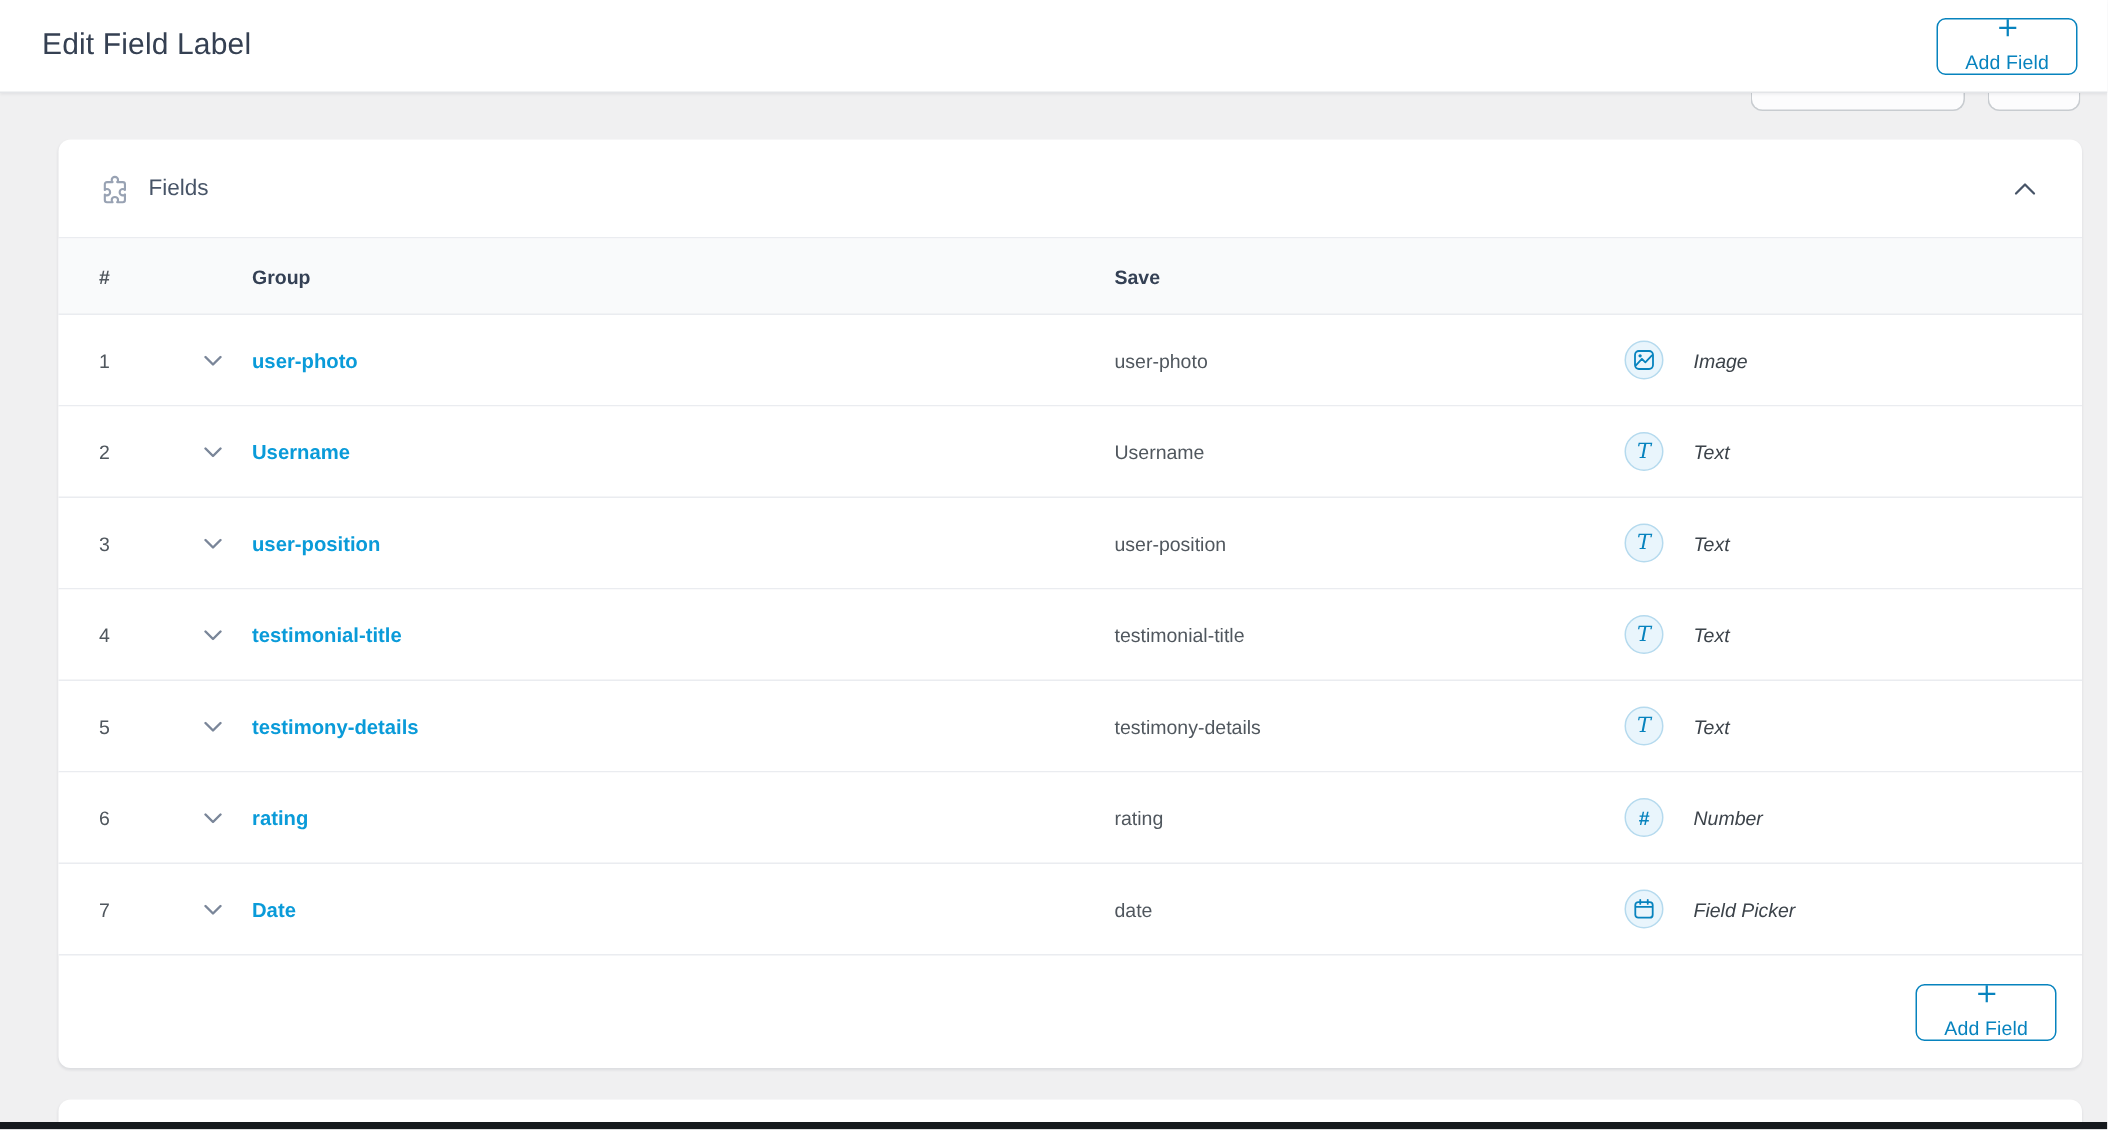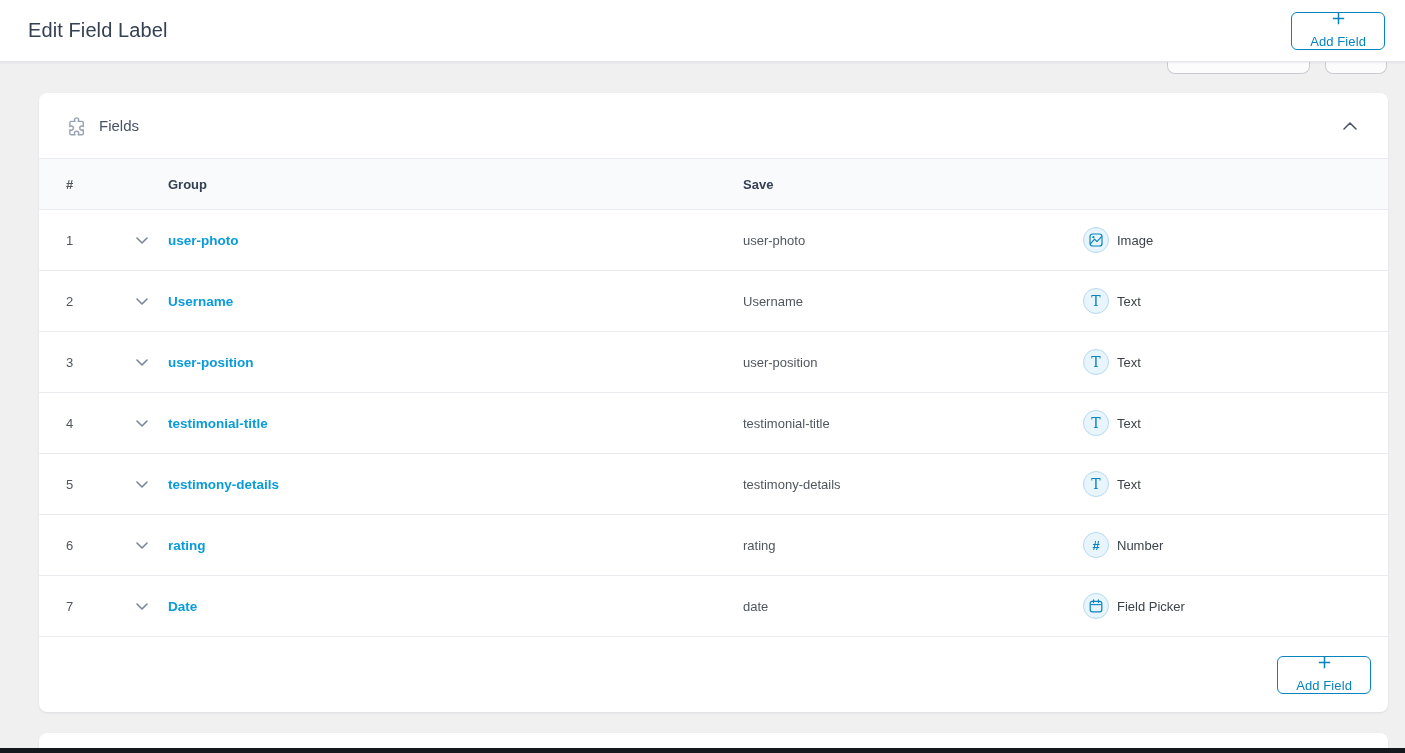--- a/index.html
+++ b/index.html
@@ -71,21 +71,21 @@
   }
   .thead{
     height:51px;background:#f9fafb;border-bottom:1px solid var(--line);
     font-size:13px;font-weight:600;color:var(--ink);
   }
   .trow{height:61px;border-bottom:1px solid var(--line);background:#fff;}
   .c-num{font-size:13px;color:var(--ink-soft);}
   .c-chevron{display:flex;align-items:center;cursor:pointer;}
   .c-label{font-size:13.5px;font-weight:600;color:var(--label-link);text-decoration:none;cursor:pointer;}
   .c-name{font-size:13px;color:var(--ink-soft);}
-  .c-type{display:flex;align-items:center;gap:8px;}
+  .c-type{display:flex;align-items:center;gap:20px;font-style:italic;}
   .type-badge{
     width:26px;height:26px;border-radius:50%;background:#e9f5fc;border:1px solid #b5daee;
     display:flex;align-items:center;justify-content:center;color:var(--accent);flex:0 0 auto;
   }
   .type-badge .glyph{font-size:13px;font-weight:600;color:var(--accent);line-height:1;}
   .type-badge .glyph.serif{font-family:"DejaVu Serif", serif;font-weight:500;font-size:14px;}
   .type-text{font-size:13px;color:#3c434a;}
 
   .card-foot{
     height:75px;display:flex;align-items:center;justify-content:flex-end;padding-right:17px;

